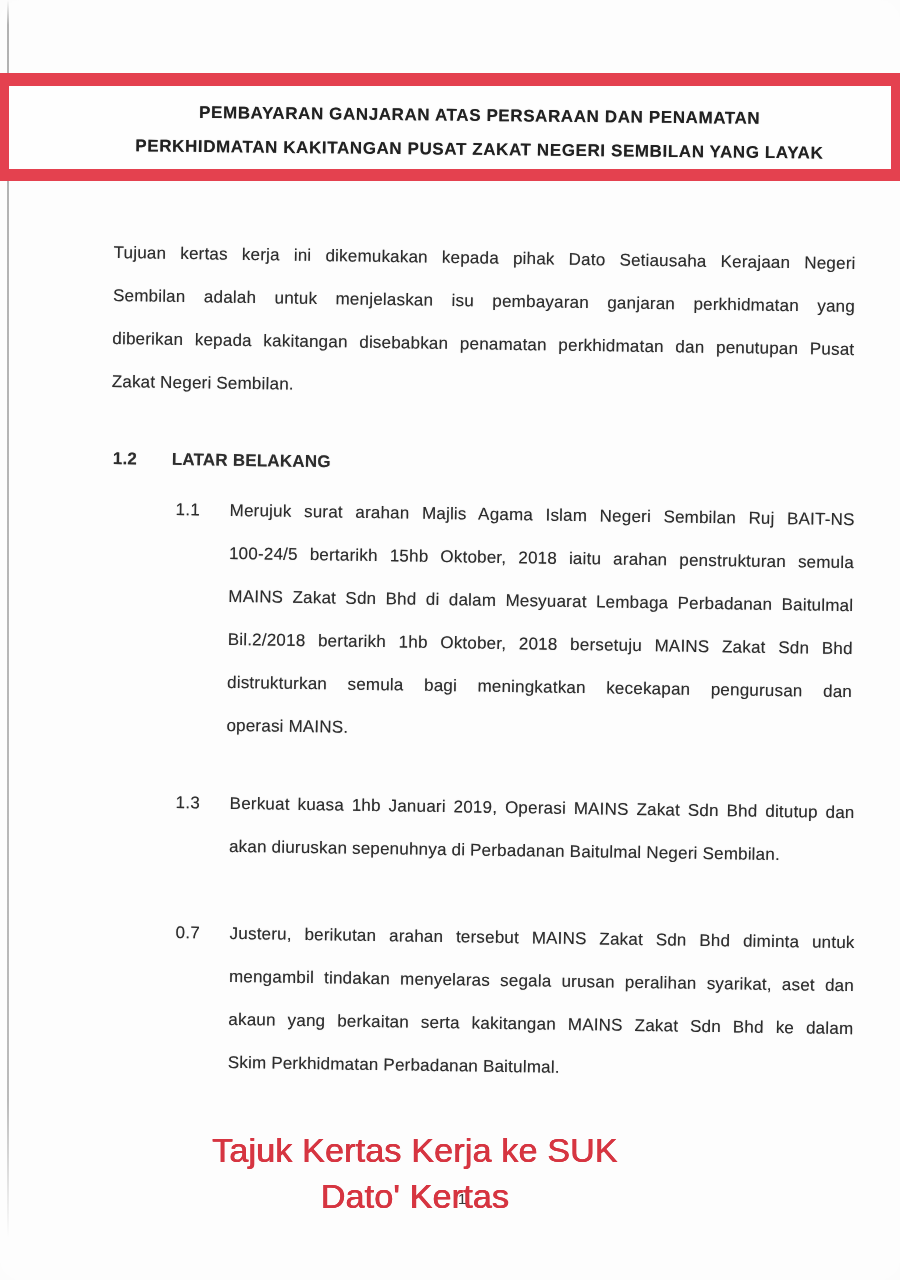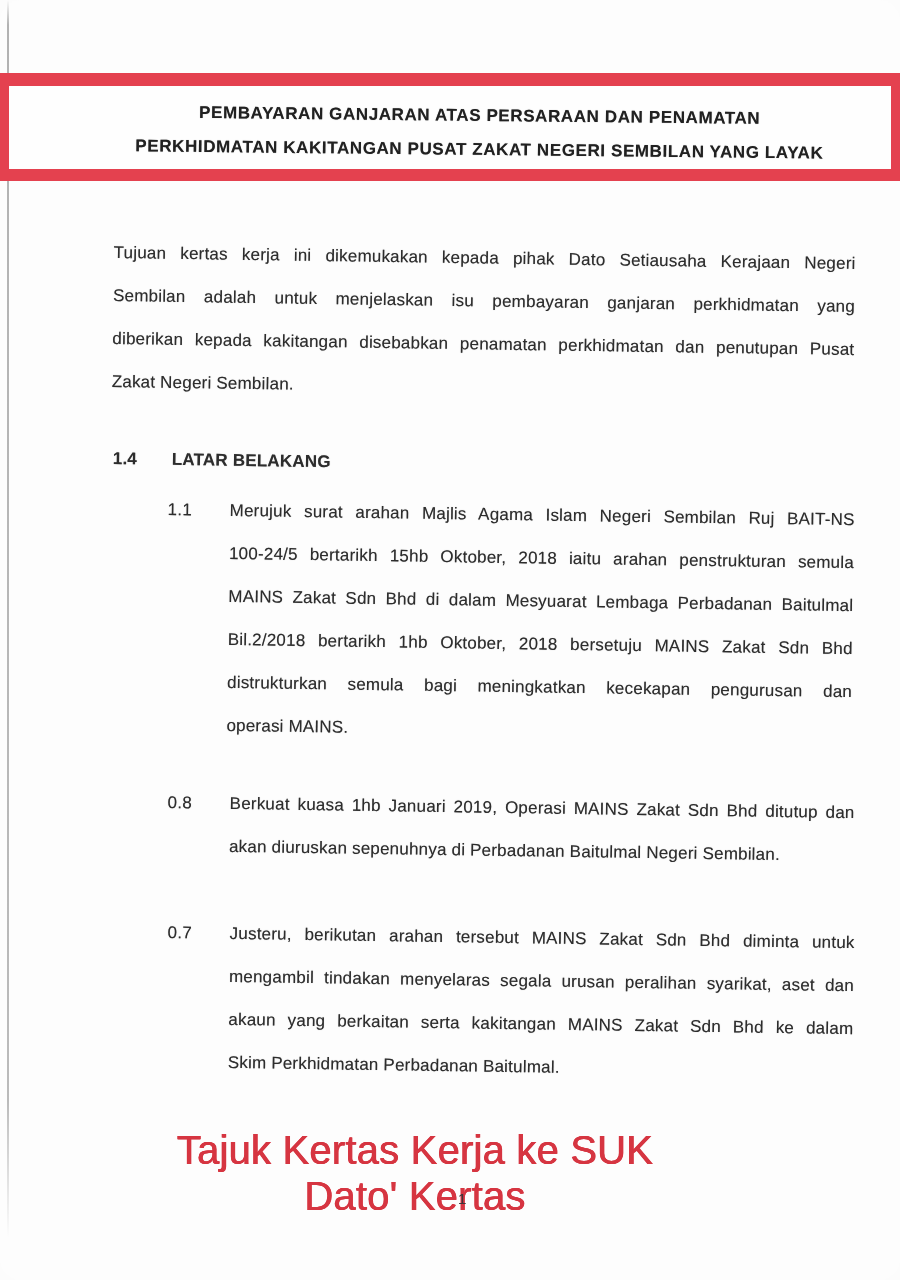--- a/index.html
+++ b/index.html
@@ -91,36 +91,36 @@
     line-height: 24px;
     display: flex;
   }
   #section-heading .sec-num { width: 59px; }
   .list-item { left: 168px; width: 687px; }
   #item-0 { top: 488px; }
   #item-1 { top: 781px; }
   #item-2 { top: 911px; }
   .item-num {
     position: absolute;
-    left: 0;
+    left: 8px;
     top: 0;
     line-height: 43px;
   }
   .item-body {
     margin-left: 62px;
     width: 625px;
   }
   
   #note {
     position: absolute;
     left: 90px;
     top: 1127px;
     width: 650px;
     color: #d63541;
-    font-size: 40px;
+    font-size: 34px;
     font-weight: 500;
     line-height: 46px;
     letter-spacing: 0.2px;
     text-shadow: 0.4px 0 0 #d63541, -0.4px 0 0 #d63541;
     z-index: 3;
   }
   #note .tline {
     text-align: center;
     text-align-last: center;
   }
@@ -150,38 +150,38 @@
   </div>
 
   <div id="intro" class="scan-text">
       <div class="tline">Tujuan kertas kerja ini dikemukakan kepada pihak Dato Setiausaha Kerajaan Negeri</div>
       <div class="tline">Sembilan adalah untuk menjelaskan isu pembayaran ganjaran perkhidmatan yang</div>
       <div class="tline">diberikan kepada kakitangan disebabkan penamatan perkhidmatan dan penutupan Pusat</div>
       <div class="tline tline-last">Zakat Negeri Sembilan.</div>
     </div>
 
   <div id="section-heading" class="scan-text">
-    <span class="sec-num">1.4</span>
+    <span class="sec-num">1.2</span>
     <span class="sec-title">LATAR BELAKANG</span>
   </div>
 
   <div id="item-0" class="scan-text list-item">
     <span class="item-num">1.1</span>
     <div class="item-body">
         <div class="tline">Merujuk surat arahan Majlis Agama Islam Negeri Sembilan Ruj BAIT-NS</div>
         <div class="tline">100-24/5 bertarikh 15hb Oktober, 2018 iaitu arahan penstrukturan semula</div>
         <div class="tline">MAINS Zakat Sdn Bhd di dalam Mesyuarat Lembaga Perbadanan Baitulmal</div>
         <div class="tline">Bil.2/2018 bertarikh 1hb Oktober, 2018 bersetuju MAINS Zakat Sdn Bhd</div>
         <div class="tline">distrukturkan semula bagi meningkatkan kecekapan pengurusan dan</div>
         <div class="tline tline-last">operasi MAINS.</div>
       </div>
   </div>
 
   <div id="item-1" class="scan-text list-item">
-    <span class="item-num">0.8</span>
+    <span class="item-num">1.3</span>
     <div class="item-body">
         <div class="tline">Berkuat kuasa 1hb Januari 2019, Operasi MAINS Zakat Sdn Bhd ditutup dan</div>
         <div class="tline tline-last">akan diuruskan sepenuhnya di Perbadanan Baitulmal Negeri Sembilan.</div>
       </div>
   </div>
 
   <div id="item-2" class="scan-text list-item">
     <span class="item-num">0.7</span>
     <div class="item-body">
         <div class="tline">Justeru, berikutan arahan tersebut MAINS Zakat Sdn Bhd diminta untuk</div>

